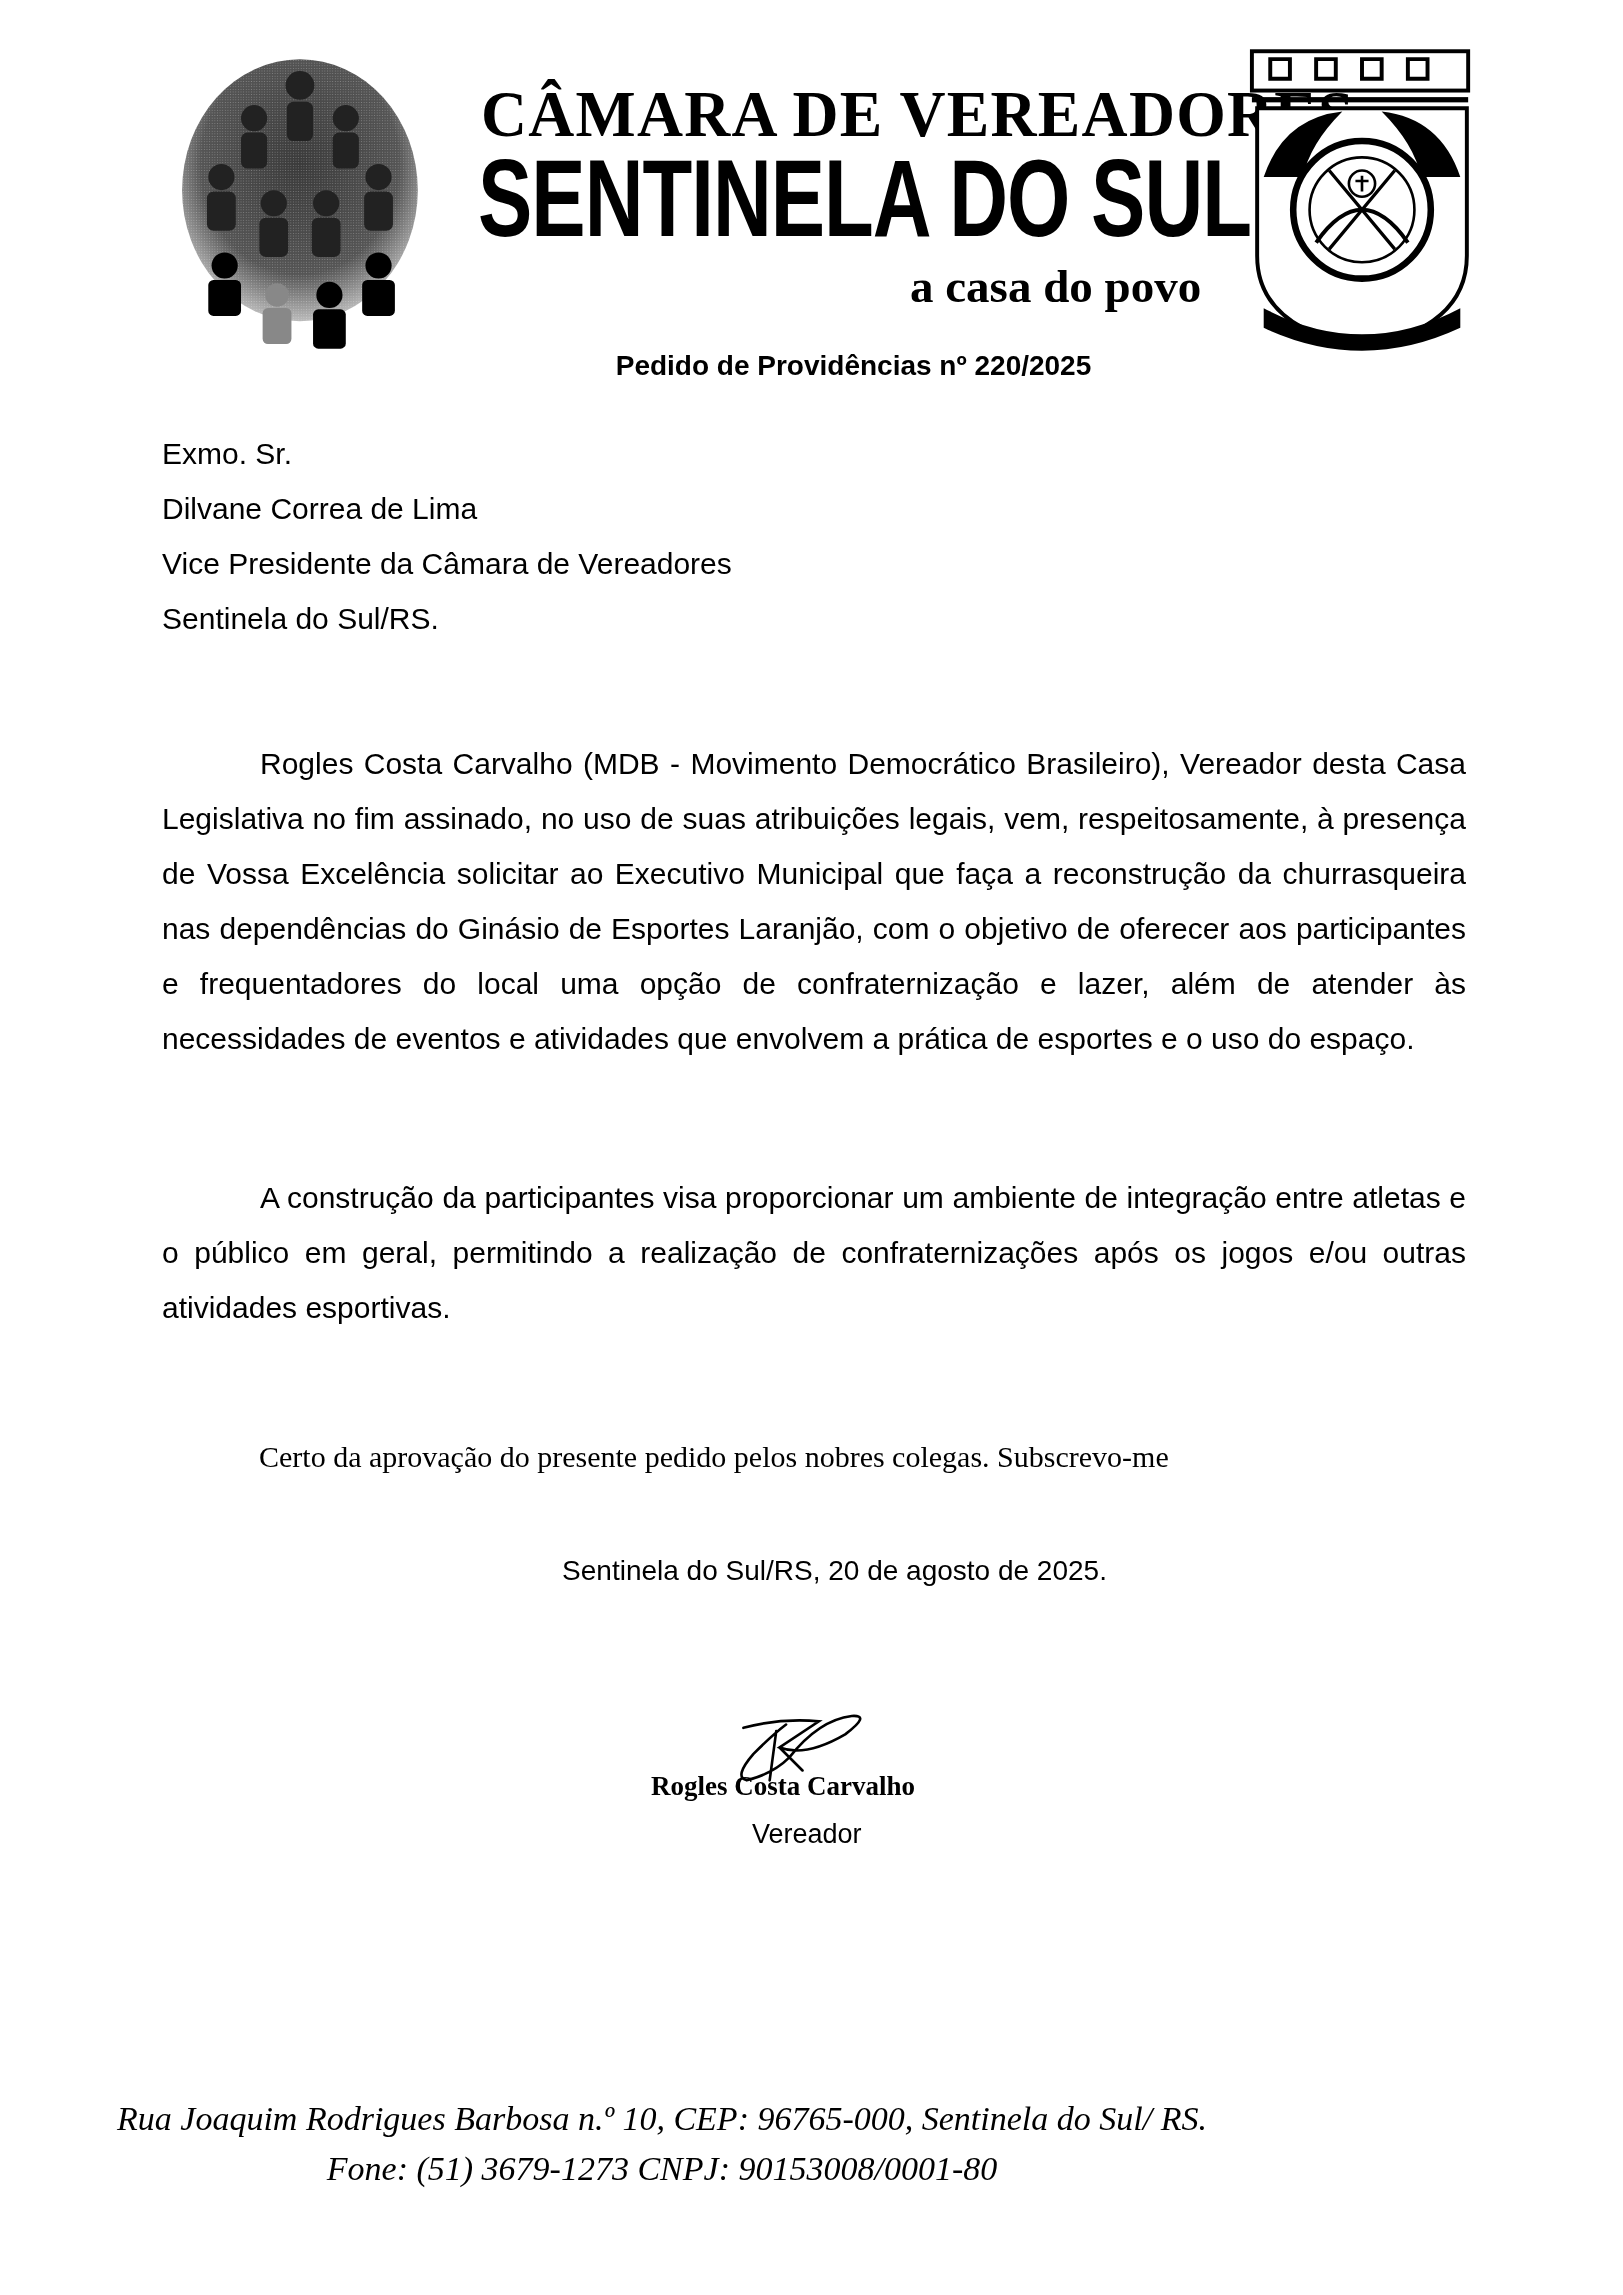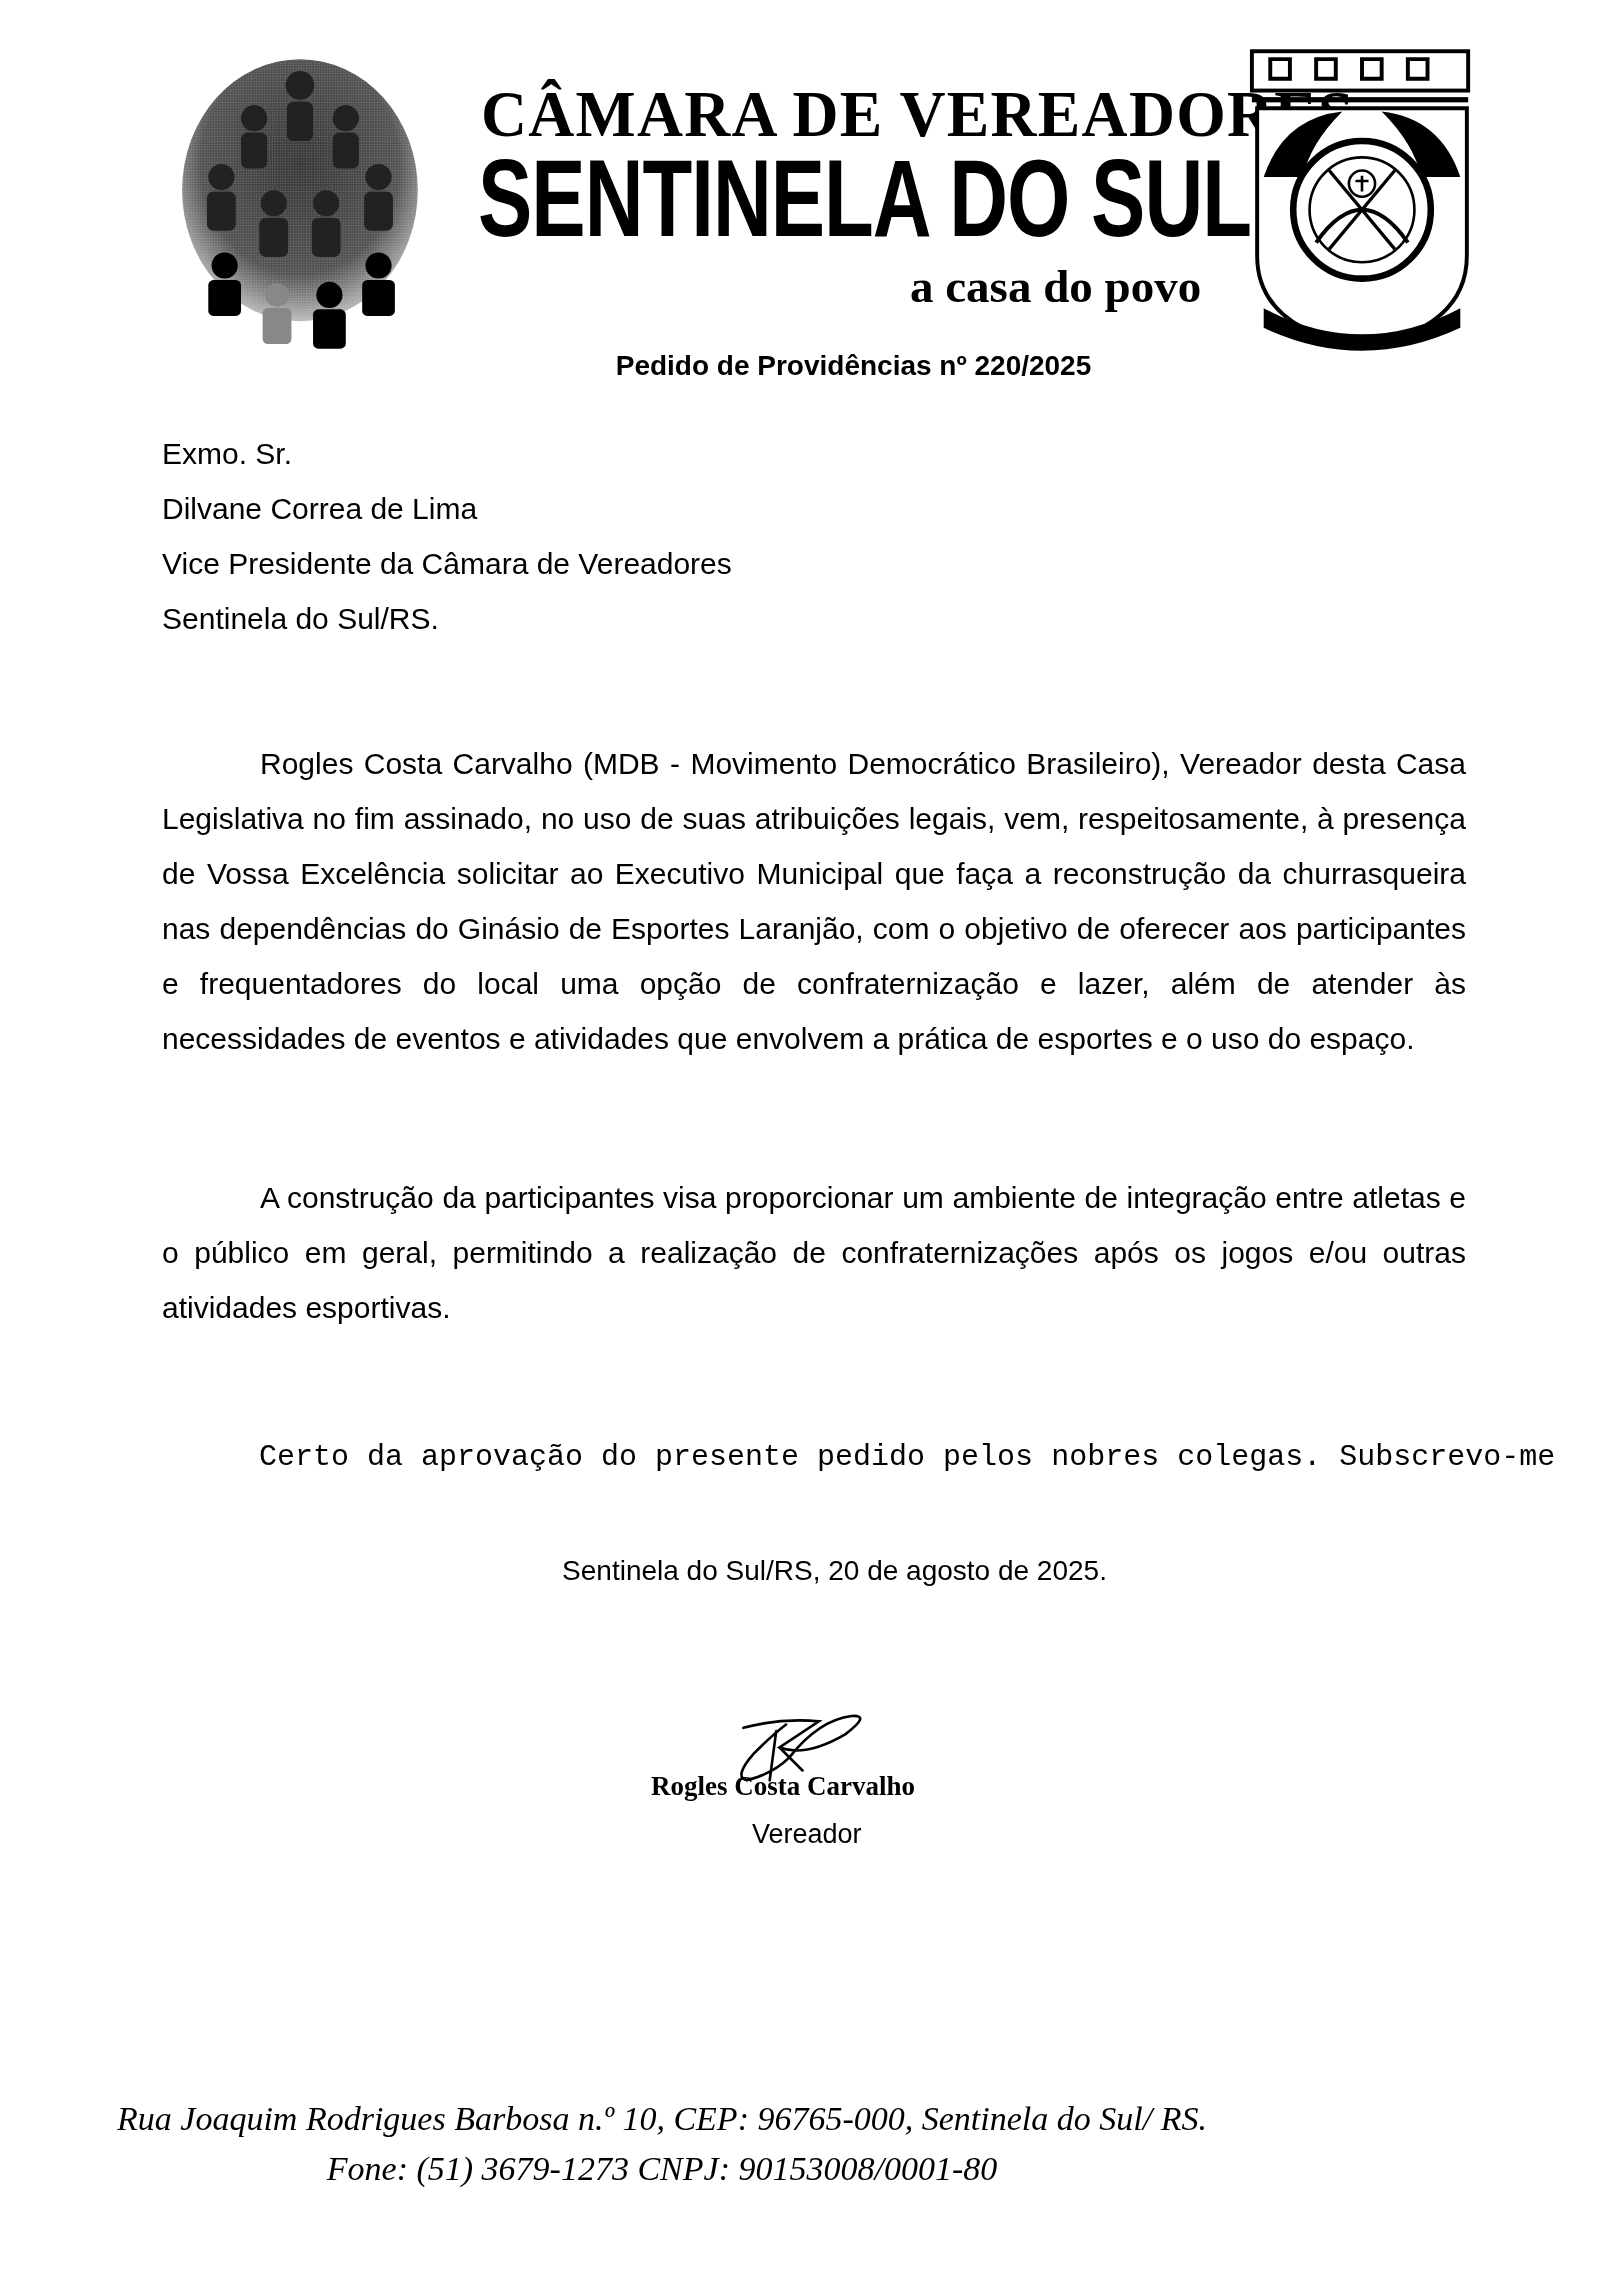--- a/index.html
+++ b/index.html
@@ -13,21 +13,21 @@
   #hdr-line3 { left: 874px; top: 259px; font-family: "Liberation Serif", serif; font-weight: bold; font-size: 47px; white-space: nowrap; margin-left: 36px; }
   #coat-of-arms { left: 1244px; top: 46px; width: 236px; height: 308px; }
 
   #doc-title { left: 0; width: 1623px; top: 350px; text-align: center; padding-left: 84px; box-sizing: border-box; font-family: "Liberation Sans", sans-serif; font-weight: bold; font-size: 28px; }
 
   .addr { left: 162px; font-family: "Liberation Sans", sans-serif; font-size: 30px; white-space: nowrap; }
 
   .para { left: 162px; width: 1304px; font-family: "Liberation Sans", sans-serif; font-size: 30px; line-height: 55px; text-align: justify; text-indent: 98px; }
   .para b { font-weight: normal; }
 
-  #closing { left: 259px; top: 1440px; font-family: Liberation Mono, monospace; font-size: 30px; white-space: nowrap; }
+  #closing { left: 259px; top: 1440px; font-family: Liberation Serif, serif; font-size: 30px; white-space: nowrap; }
   #date-line { left: 0; width: 1623px; top: 1555px; text-align: center; padding-left: 46px; box-sizing: border-box; font-family: "Liberation Sans", sans-serif; font-size: 28px; }
 
   #signature { left: 727px; top: 1708px; width: 151px; height: 79px; }
   #signer-name { left: 651px; top: 1771px; font-family: Liberation Serif, serif; font-weight: bold; font-size: 27px; white-space: nowrap; }
   #signer-role { left: 752px; top: 1819px; font-family: Liberation Sans, sans-serif; font-size: 27px; white-space: nowrap; }
 
   .footer { left: 0; width: 1291px; text-align: center; font-family: "Liberation Serif", serif; font-style: italic; font-size: 34px; white-space: nowrap; }
   #footer-1 { top: 2100px; padding-left: 33px; box-sizing: border-box; }
   #footer-2 { top: 2150px; padding-left: 33px; box-sizing: border-box; }
 </style>

